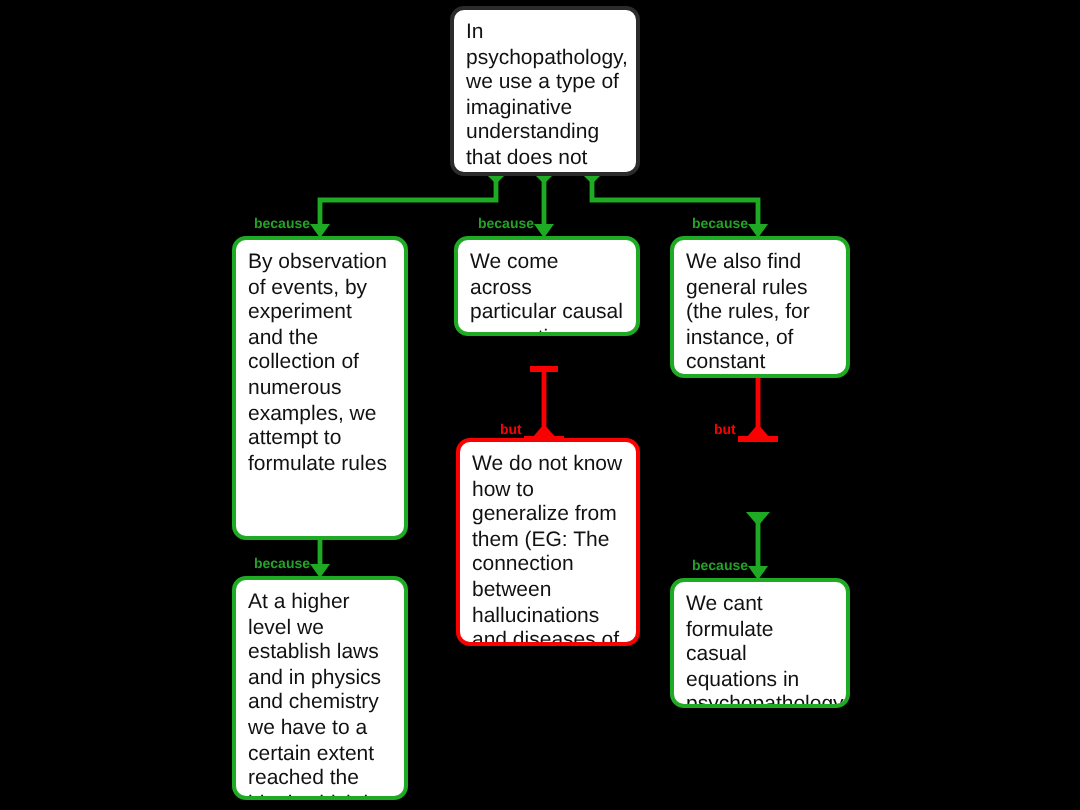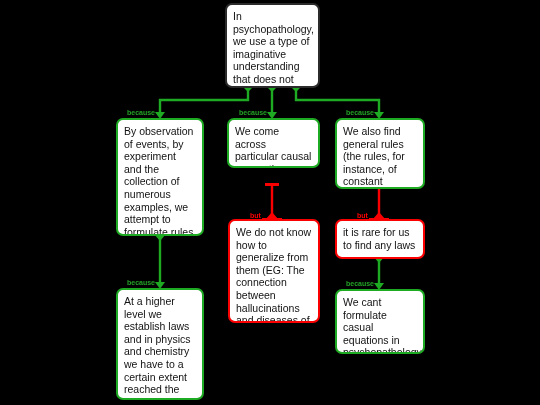--- a/index.html
+++ b/index.html
@@ -95,29 +95,28 @@
       <path d="M379,258 L379,283"></path>
     </g>
     <g fill="#1faa23">
       <polygon points="373,256 385,256 379,263"></polygon>
       <polygon points="374,283 384,283 379,290"></polygon>
     </g>
   </svg>
 
   <div class="node plain" style="left:225px;top:3px;width:95px;height:85px;">In psychopathology, we use a type of imaginative understanding that does not rely on general rules or laws.</div>
 
-  <div class="node green" style="left:116px;top:118px;width:88px;height:118px;">By observation of events, by experiment and the collection of numerous examples, we attempt to formulate rules</div>
+  <div class="node green" style="left:116px;top:118px;width:88px;height:152px;">By observation of events, by experiment and the collection of numerous examples, we attempt to formulate rules</div>
 
   <div class="node green" style="left:227px;top:118px;width:93px;height:50px;">We come across particular causal connections</div>
 
   <div class="node green" style="left:335px;top:118px;width:90px;height:71px;">We also find general rules (the rules, for instance, of constant heredity;)</div>
 
   <div class="node red" style="left:228px;top:219px;width:92px;height:104px;">We do not know how to generalize from them (EG: The connection between hallucinations and diseases of the eye.</div>
 
-  <div class="node red" style="left:335px;top:219px;width:90px;height:40px;">it is rare for us to find any laws</div>
 
   <div class="node green" style="left:116px;top:288px;width:88px;height:112px;">At a higher level we establish laws and in physics and chemistry we have to a certain extent reached  the ideal, which is the expression of causal laws in mathematical equations.</div>
 
   <div class="node green" style="left:335px;top:289px;width:90px;height:65px;">We cant formulate casual equations in psychopathology like we can in math or chemistry.</div>
 
   <div class="linklabel because" style="left:127px;top:109px;">because</div>
 
   <div class="linklabel because" style="left:239px;top:109px;">because</div>
 
   <div class="linklabel because" style="left:346px;top:109px;">because</div>

